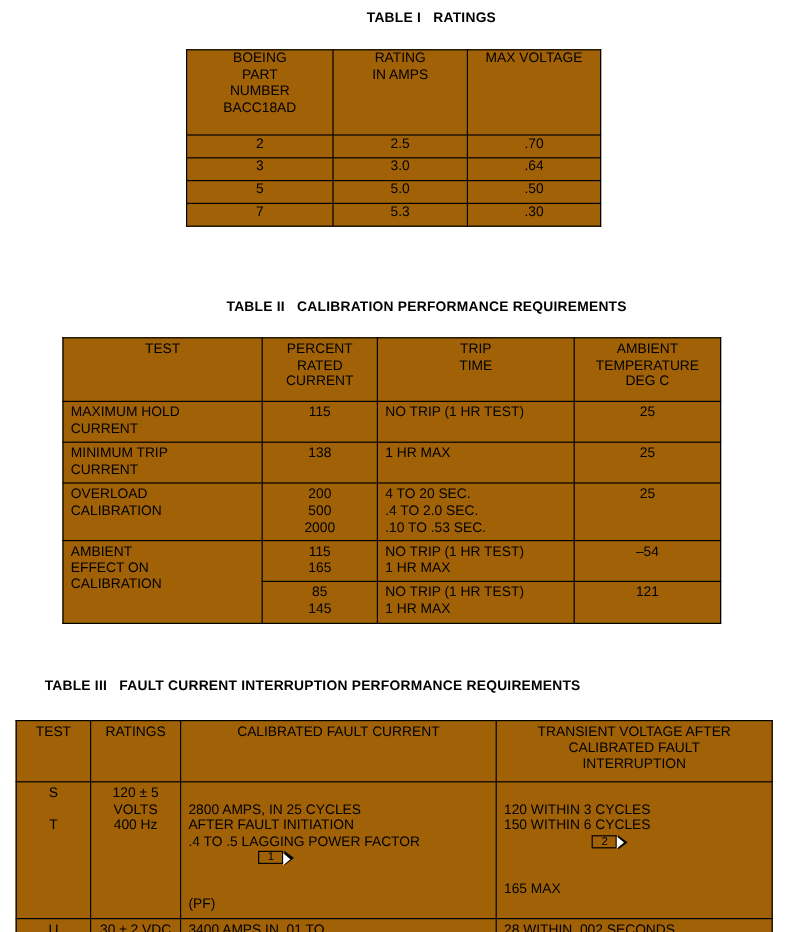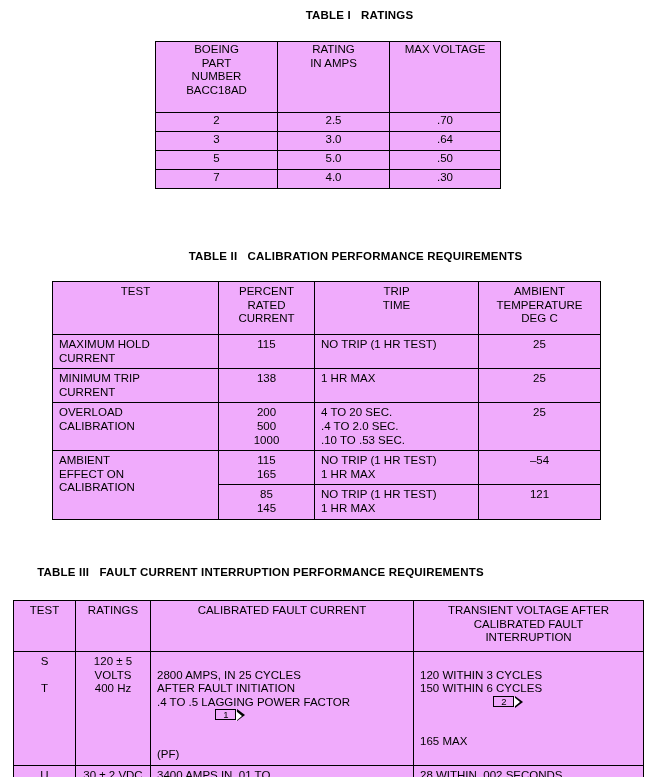--- a/index.html
+++ b/index.html
@@ -21,21 +21,21 @@
     text-align: center;
     font-weight: bold;
     font-size: 11.5px;
     letter-spacing: 0.2px;
     white-space: pre;
   }
 
   table.doc-table {
     border-collapse: collapse;
     table-layout: fixed;
-    background: #f0abfc;
+    background: #a16207;
   }
   table.doc-table td,
   table.doc-table th {
     border: 1.6px solid #000000;
     font-weight: normal;
     font-size: 11.5px;
     line-height: 13.6px;
     padding: 2px 5px;
     vertical-align: top;
     white-space: pre-line;
@@ -145,21 +145,21 @@
         <td class="c-center">3.0</td>
         <td class="c-center">.64</td>
       </tr>
       <tr>
         <td class="c-center">5</td>
         <td class="c-center">5.0</td>
         <td class="c-center">.50</td>
       </tr>
       <tr>
         <td class="c-center">7</td>
-        <td class="c-center">4.0</td>
+        <td class="c-center">5.3</td>
         <td class="c-center">.30</td>
       </tr>
     </tbody>
   </table>
 </div>
 
 <div id="table2-title" class="table-title">TABLE II   CALIBRATION PERFORMANCE REQUIREMENTS</div>
 
 <div id="table2-wrap">
   <table id="table2" class="doc-table">
@@ -196,21 +196,21 @@
         <td class="c-center v-top">138</td>
         <td class="c-left v-top">1 HR MAX</td>
         <td class="c-center v-mid">25</td>
       </tr>
 
       <tr>
         <td class="c-left v-top">OVERLOAD
 CALIBRATION</td>
         <td class="c-center v-top">200
 500
-1000</td>
+2000</td>
         <td class="c-left v-top">4 TO 20 SEC.
 .4 TO 2.0 SEC.
 .10 TO .53 SEC.</td>
         <td class="c-center v-mid">25</td>
       </tr>
 
       <tr>
         <td class="c-left v-top" rowspan="2">AMBIENT
 EFFECT ON
 CALIBRATION</td>

